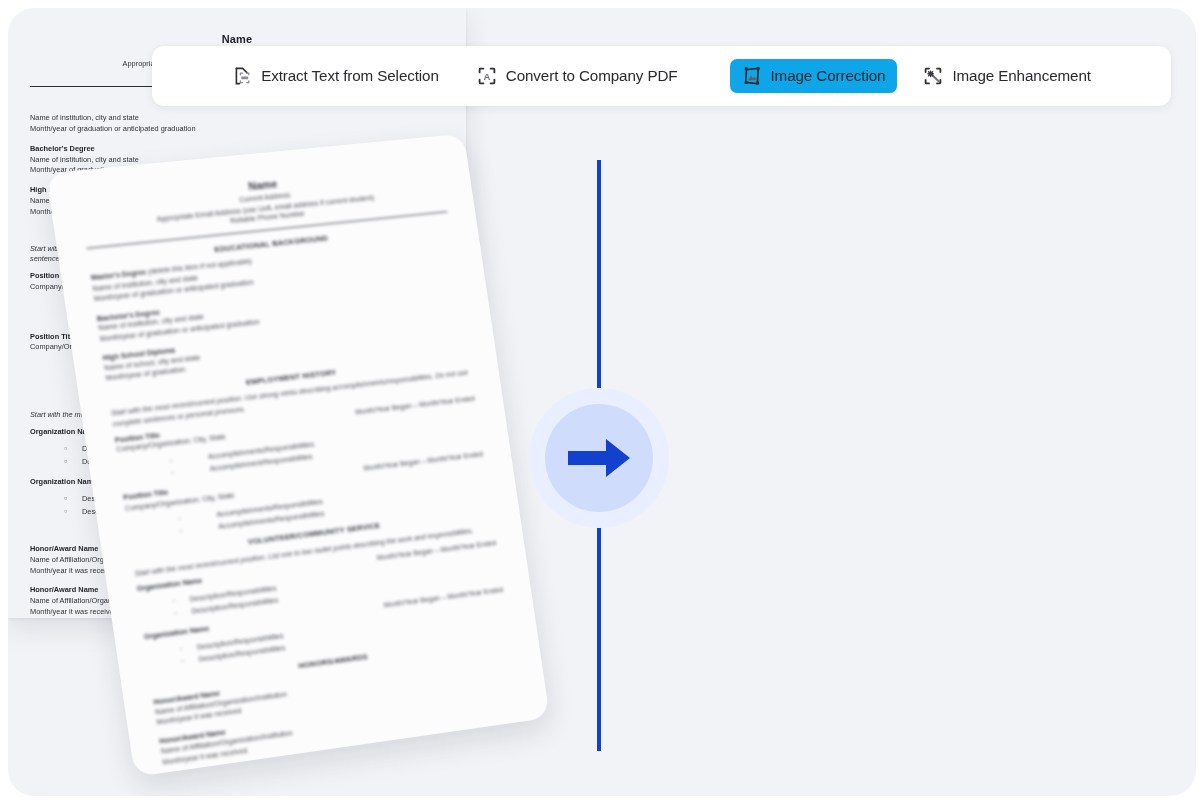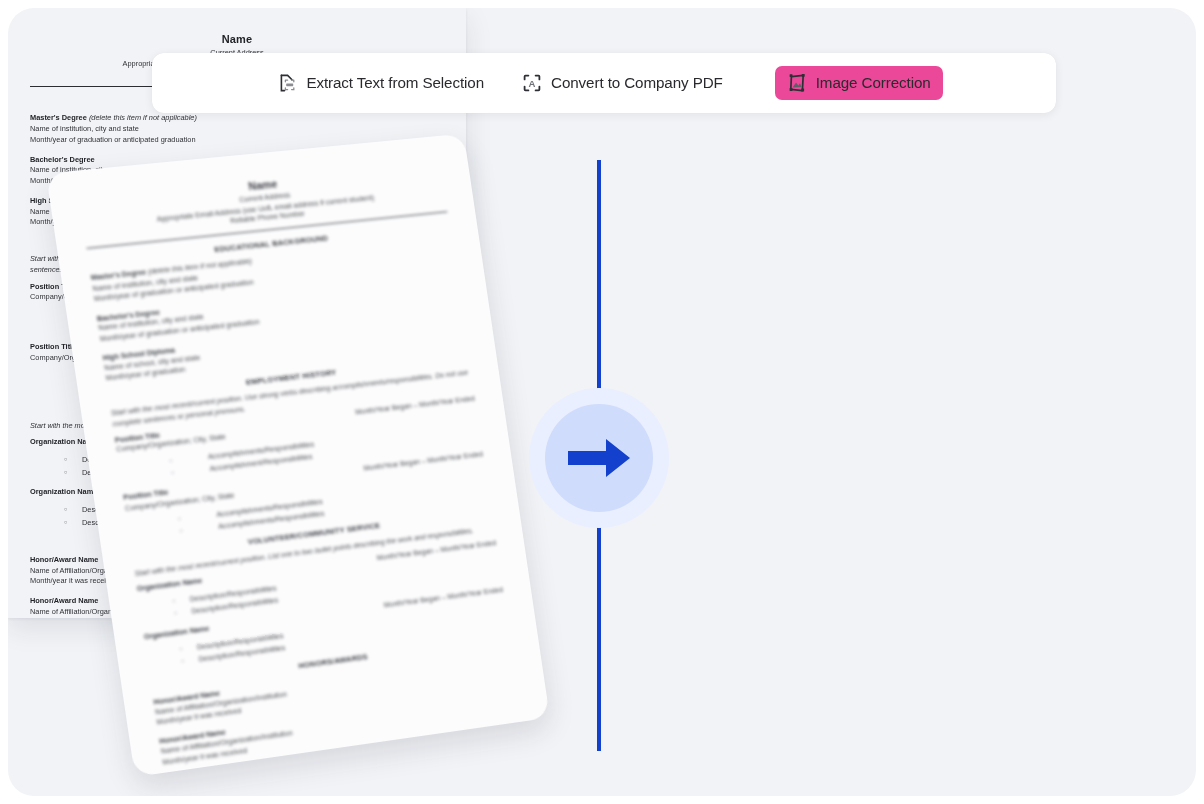--- a/index.html
+++ b/index.html
@@ -28,22 +28,22 @@
     height: 788px;
     background: #f2f3f6;
     border-radius: 26px;
     overflow: hidden;
   }
 
   
   #toolbar {
     position: absolute;
     left: 144px;
-    top: 45px;
-    width: 904px;
+    top: 38px;
+    width: 1019px;
     height: 60px;
     background: #ffffff;
     border-radius: 12px;
     box-shadow: 0 2px 10px rgba(25,30,60,0.07), 0 0 1px rgba(25,30,60,0.10);
     display: flex;
     align-items: center;
     justify-content: center;
     gap: 14px;
     padding: 0 24px;
     z-index: 6;
@@ -53,21 +53,21 @@
     display: flex;
     align-items: center;
     gap: 9px;
     height: 34px;
     padding: 0 12px;
     border-radius: 7px;
     background: transparent;
     cursor: pointer;
     white-space: nowrap;
   }
-  .tool-btn.active { background: #ec4899; margin-left: 26px; }
+  .tool-btn.active { background: #0ea5e9; margin-left: 26px; }
 
   .tool-label {
     font-size: 15.2px;
     color: #2a2a2e;
     letter-spacing: -0.1px;
     line-height: 1;
   }
 
   .tool-ico { width: 20px; height: 20px; display: block; flex: 0 0 20px; }
 
@@ -248,20 +248,34 @@
             <path d="M5.6 14.4 9 9.4l2.3 3 1.7-2.2 1.6 3.9z" fill="#5e6067"></path>
             <rect x="2.6" y="1.2" width="2.9" height="2.9" rx="0.5" fill="#2d2f34"></rect>
             <rect x="14.8" y="0.9" width="2.9" height="2.9" rx="0.5" fill="#2d2f34"></rect>
             <rect x="2.6" y="15.1" width="2.9" height="2.9" rx="0.5" fill="#2d2f34"></rect>
             <rect x="14.2" y="15.6" width="2.9" height="2.9" rx="0.5" fill="#2d2f34"></rect>
           </svg>
         </span>
         <span class="tool-label">Image Correction</span>
       </div>
 
+      <div class="tool-btn">
+        <span class="tool-ico">
+          <svg viewBox="0 0 20 20" width="20" height="20">
+            <path d="M2.6 6V3.3a.7.7 0 0 1 .7-.7H6" fill="none" stroke="#2d2f34" stroke-width="1.8" stroke-linecap="round"></path>
+            <path d="M14 2.6h2.7a.7.7 0 0 1 .7.7V6" fill="none" stroke="#2d2f34" stroke-width="1.8" stroke-linecap="round"></path>
+            <path d="M2.6 14v2.7a.7.7 0 0 0 .7.7H6" fill="none" stroke="#2d2f34" stroke-width="1.8" stroke-linecap="round"></path>
+            <path d="M14 17.4h2.7a.7.7 0 0 0 .7-.7V14" fill="none" stroke="#2d2f34" stroke-width="1.8" stroke-linecap="round"></path>
+            <path d="M8.6 8.4 15.4 15" stroke="#76787f" stroke-width="2.1" stroke-linecap="round"></path>
+            <path d="M7.6 5.2v5.2M5 7.8h5.2" stroke="#3a3c42" stroke-width="1.5" stroke-linecap="round"></path>
+            <path d="M5.6 5.8 9.6 9.8M9.6 5.8 5.6 9.8" stroke="#3a3c42" stroke-width="1.5" stroke-linecap="round"></path>
+          </svg>
+        </span>
+        <span class="tool-label">Image Enhancement</span>
+      </div>
     </div>
 
     <div id="doc-left-wrap">
       <div id="doc-left">
         <div class="sheet">
 
           <div class="r-name">Name</div>
           <div class="r-center">Current Address</div>
           <div class="r-center">Appropriate Email Address (use UofL email address if current student)</div>
           <div class="r-center">Reliable Phone Number</div>
@@ -373,22 +387,20 @@
 
         <div class="r-name">Name</div>
         <div class="r-center">Current Address</div>
         <div class="r-center">Appropriate Email Address (use UofL email address if current student)</div>
         <div class="r-center">Reliable Phone Number</div>
         <div class="r-rule"></div>
 
         <div class="r-sec">EDUCATIONAL BACKGROUND</div>
 
         <div class="r-block">
-          <div><span class="r-b">Master's Degree</span>
-            <span class="r-it">(delete this item if not applicable)</span></div>
           <div>Name of institution, city and state</div>
           <div>Month/year of graduation or anticipated graduation</div>
         </div>
         <div class="r-block">
           <div class="r-b">Bachelor's Degree</div>
           <div>Name of institution, city and state</div>
           <div>Month/year of graduation or anticipated graduation</div>
         </div>
         <div class="r-block">
           <div class="r-b">High School Diploma</div>

